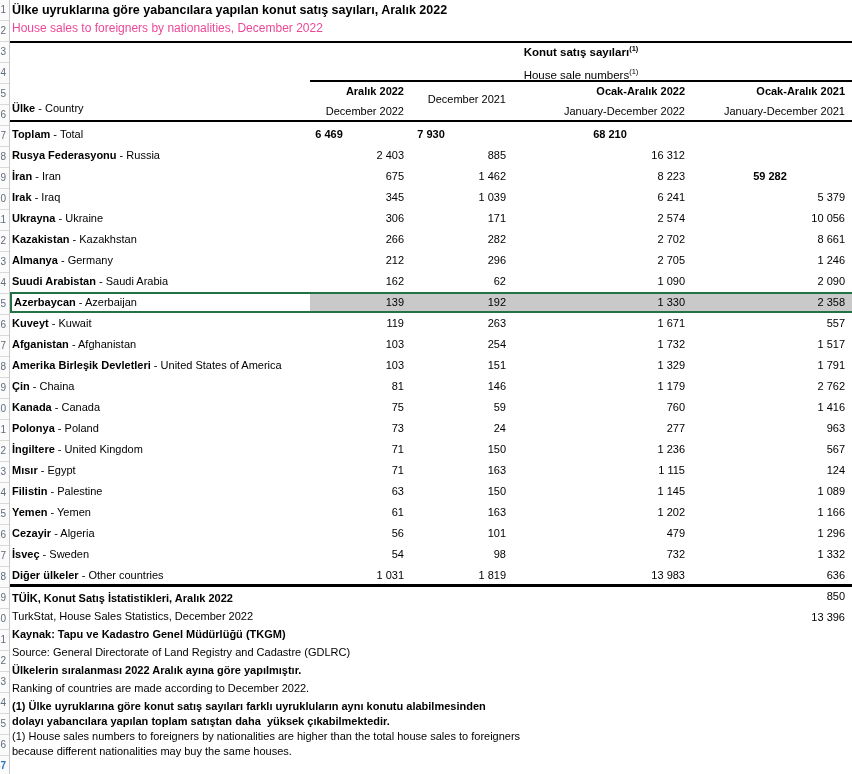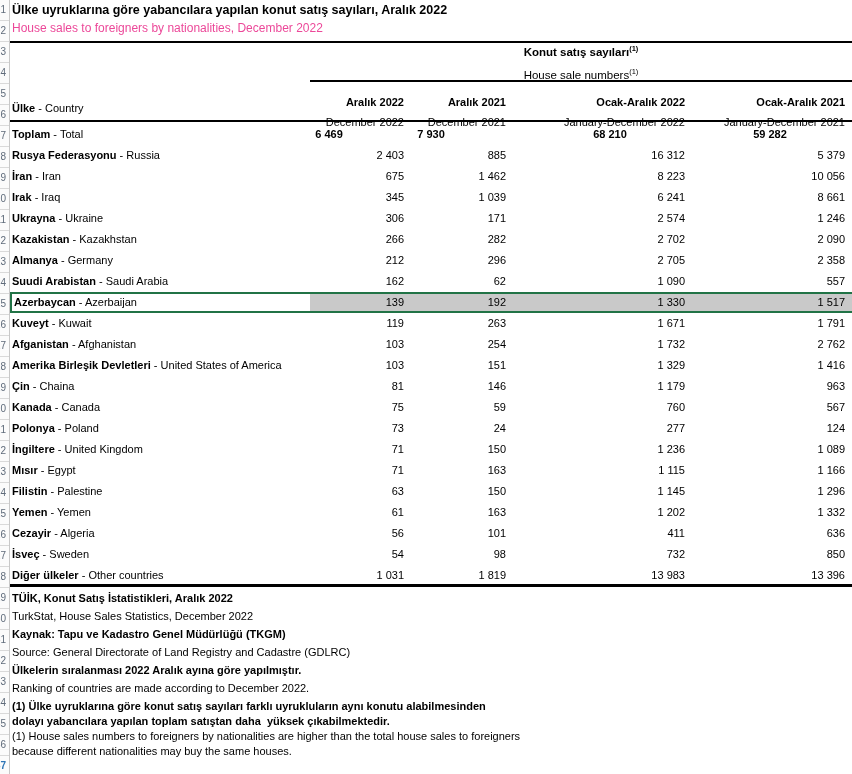--- a/index.html
+++ b/index.html
@@ -32,33 +32,33 @@
   .rule-header{left:10px;top:120px;width:842px;height:2px;}
   .rule-bottom{left:10px;top:584px;width:842px;height:3px;}
   
   .group-hdr{position:absolute;left:310px;top:46px;width:542px;text-align:center;font-size:11.5px;}
   .group-hdr .g-tr{font-weight:bold;}
   .group-hdr .g-en{margin-top:11px;}
   sup{font-size:7.5px;vertical-align:super;line-height:0;}
   
   .col-headers{position:absolute;left:10px;top:85px;width:842px;height:34px;font-size:11px;}
   .colhead{position:absolute;top:0;width:230px;text-align:right;white-space:nowrap;}
-  .colhead .h-tr{font-weight:bold;margin-top:11px;}
+  .colhead .h-tr{font-weight:bold;}
   .colhead .h-en{margin-top:8px;}
   .c1{right:448px;} .c2{right:346px;} .c3{right:167px;} .c4{right:7px;}
   .ulke-hdr{position:absolute;left:12px;top:102px;font-size:11px;white-space:nowrap;}
   .ulke-hdr .tr{font-weight:bold;}
   
   .rows-wrap{position:absolute;left:10px;top:124px;width:842px;}
   .data-row{height:21px;position:relative;font-size:11px;line-height:21px;white-space:nowrap;box-sizing:border-box;}
   .data-row .cell{position:absolute;top:0;z-index:1;}
   .cell.label{left:2px;white-space:pre;}
   .cell.label .tr{font-weight:bold;}
   .cell.num{width:150px;text-align:right;white-space:pre;}
-  .num.c1{right:448px;} .num.c2{right:346px;} .num.c3{right:167px;} .num.c4{right:7px;}
+  .num.c1{right:448px;} .num.c2{right:346px;} .num.c3{right:167px;} .num.c4{right:7px;margin-top:42px;}
   .data-row.bold .cell.num, .data-row.bold .cell.label .tr{font-weight:bold;text-align:center;}
   .data-row.highlighted{border:2px solid #217346;border-right:none;}
   .data-row.highlighted .cell{line-height:16px;top:0px;}
   .hl-fill{position:absolute;left:298px;right:0;top:0;bottom:0;background:#c9c9c9;z-index:0;}
   
   .footnote{position:absolute;left:12px;font-size:11px;white-space:pre;color:#000;}
   .footnote.bold{font-weight:bold;}
 </style>
 </head>
 <body>
@@ -189,21 +189,20 @@
   <div class="g-tr"><span>Konut satış sayıları</span><sup>(1)</sup></div>
   <div class="g-en"><span>House sale numbers</span><sup>(1)</sup></div>
 </div>
 
 <div class="col-headers">
     <div class="colhead c1">
       <div class="h-tr">Aralık 2022</div>
       <div class="h-en">December 2022</div>
     </div>
     <div class="colhead c2">
-      <div class="h-tr">Aralık 2021</div>
       <div class="h-en">December 2021</div>
     </div>
     <div class="colhead c3">
       <div class="h-tr">Ocak-Aralık 2022</div>
       <div class="h-en">January-December 2022</div>
     </div>
     <div class="colhead c4">
       <div class="h-tr">Ocak-Aralık 2021</div>
       <div class="h-en">January-December 2021</div>
     </div>
@@ -344,21 +343,21 @@
       <div class="cell label"><span class="tr">Yemen</span><span> - </span><span class="en">Yemen</span></div>
       <div class="cell num c1">61</div>
       <div class="cell num c2">163</div>
       <div class="cell num c3">1 202</div>
       <div class="cell num c4">1 332</div>
     </div>
     <div class="data-row">
       <div class="cell label"><span class="tr">Cezayir</span><span> - </span><span class="en">Algeria</span></div>
       <div class="cell num c1">56</div>
       <div class="cell num c2">101</div>
-      <div class="cell num c3">411</div>
+      <div class="cell num c3">479</div>
       <div class="cell num c4">636</div>
     </div>
     <div class="data-row">
       <div class="cell label"><span class="tr">İsveç</span><span> - </span><span class="en">Sweden</span></div>
       <div class="cell num c1">54</div>
       <div class="cell num c2">98</div>
       <div class="cell num c3">732</div>
       <div class="cell num c4">850</div>
     </div>
     <div class="data-row">

